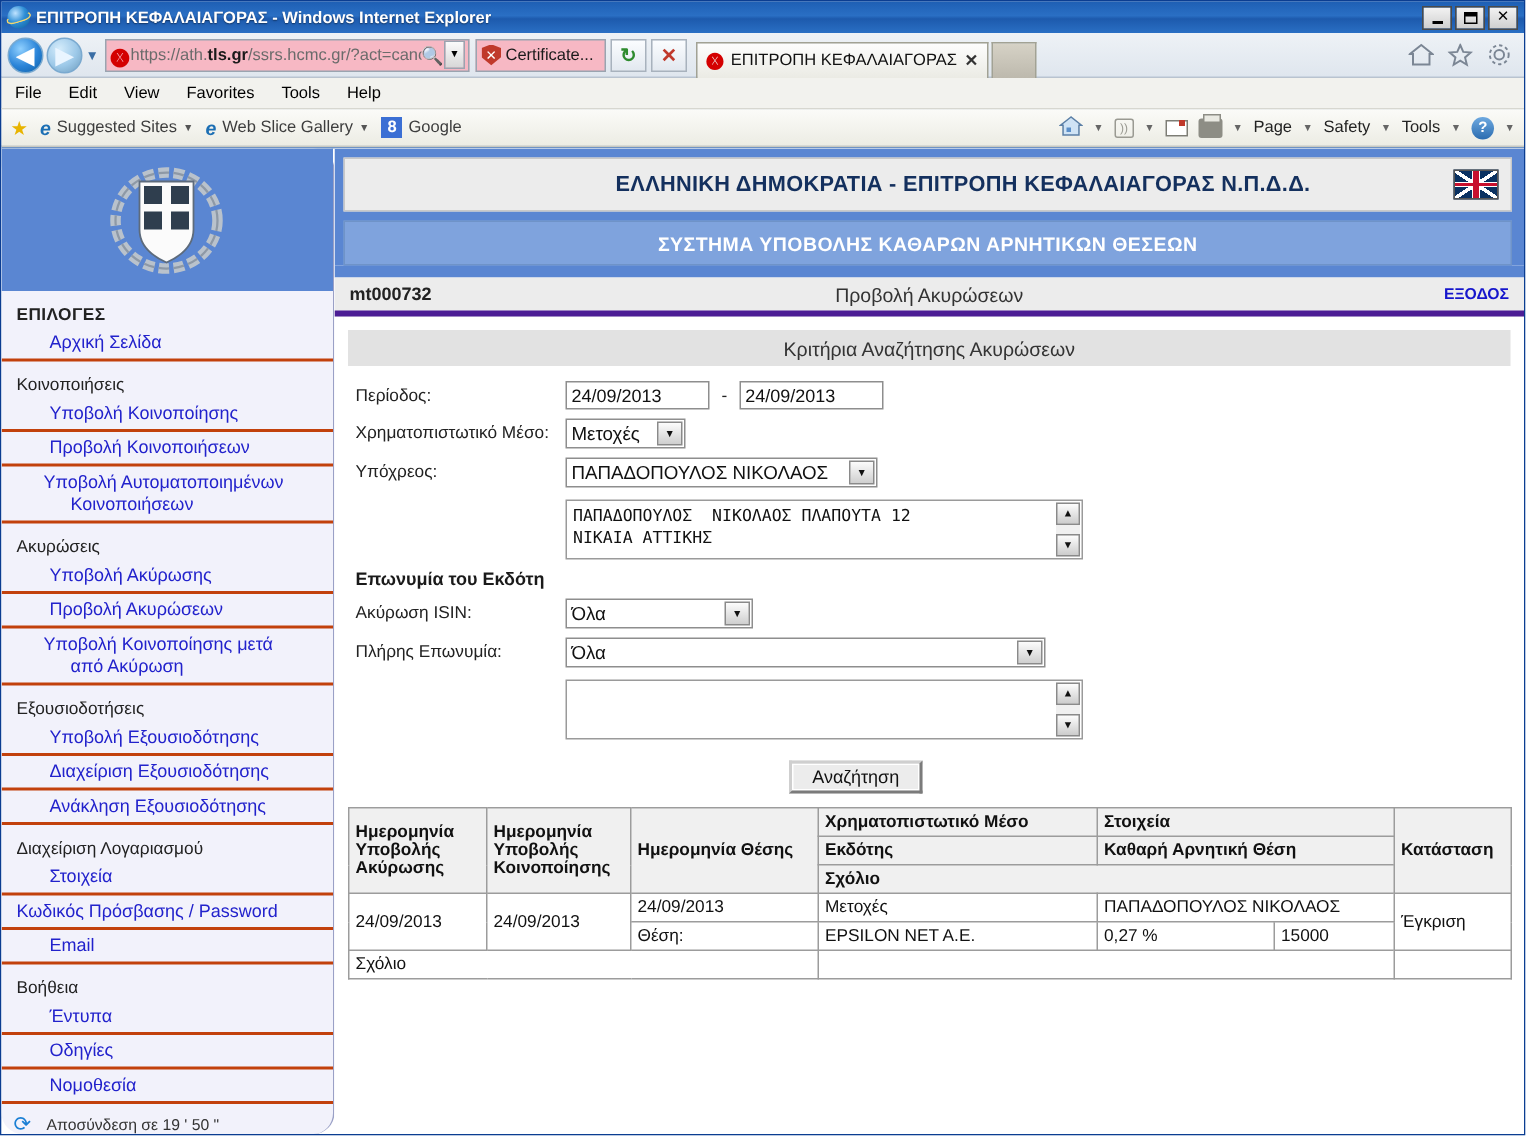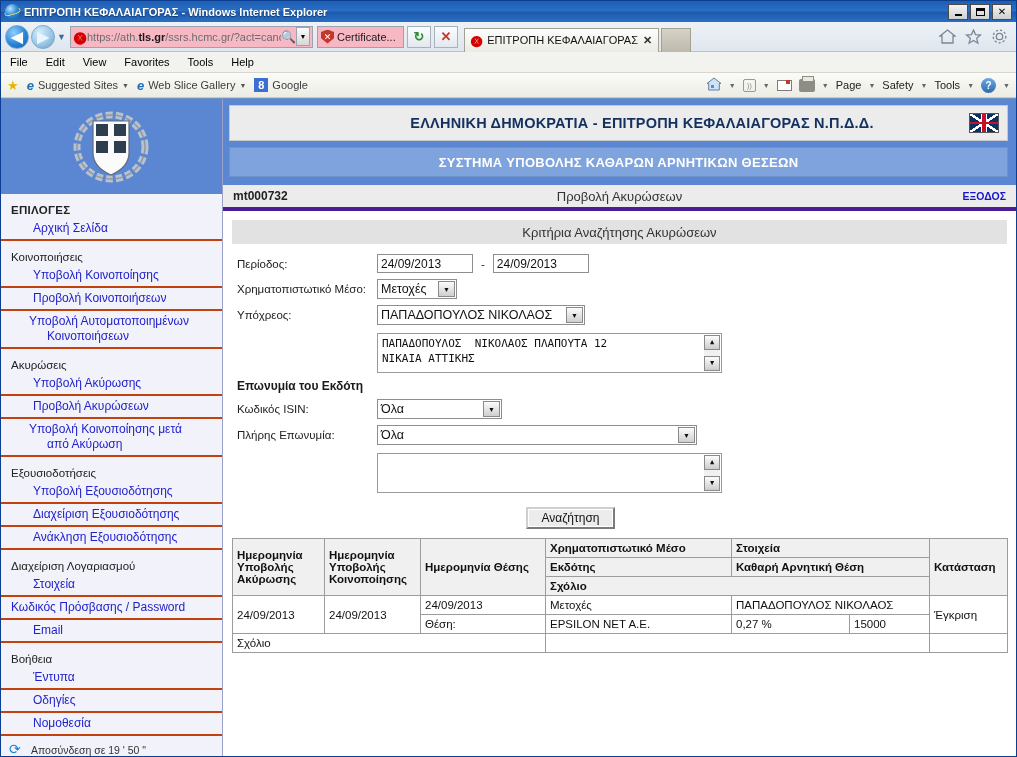--- a/index.html
+++ b/index.html
@@ -148,20 +148,21 @@
 
   
   .page {
     flex: 1 1 auto; display: flex; background:#fff; overflow:hidden;
     border-top: 1px solid #6f93c4;
   }
   .sidebar {
     width: 222px; flex: 0 0 222px; background: #f2f2fb;
     display:flex; flex-direction:column;
     border-right: 1px solid #9aa0c6;
+    border-radius: 14px;
   }
   .emblem-wrap{
     height: 95px; flex:0 0 95px; background:#5a86d2;
     display:flex; align-items:center; justify-content:center;
     border-right: 1px solid #5a86d2;
   }
   .emblem{ width: 80px; height: 80px; position:relative;}
   .menu-list{ flex:1 1 auto; padding: 6px 0 0 0; overflow:hidden;}
   .grp-title{
     font-size: 11.5px; color:#222; padding: 4px 0 2px 10px; font-weight:normal;
@@ -546,21 +547,21 @@
             <div class="lbscroll">
               <div class="lbbtn">▲</div>
               <div class="lbbtn">▼</div>
             </div>
           </div>
         </div>
 
         <div class="subhead">Επωνυμία του Εκδότη</div>
 
         <div class="frow">
-          <div class="flabel">Κωδικός ISIN:</div>
+          <div class="flabel">Ακύρωση ISIN:</div>
           <div class="sel" style="width:125px;">
             <span>Όλα</span>
             <span class="arrowbtn">▼</span>
           </div>
         </div>
 
         <div class="frow">
           <div class="flabel">Πλήρης Επωνυμία:</div>
           <div class="sel" style="width:320px;">
             <span>Όλα</span>

